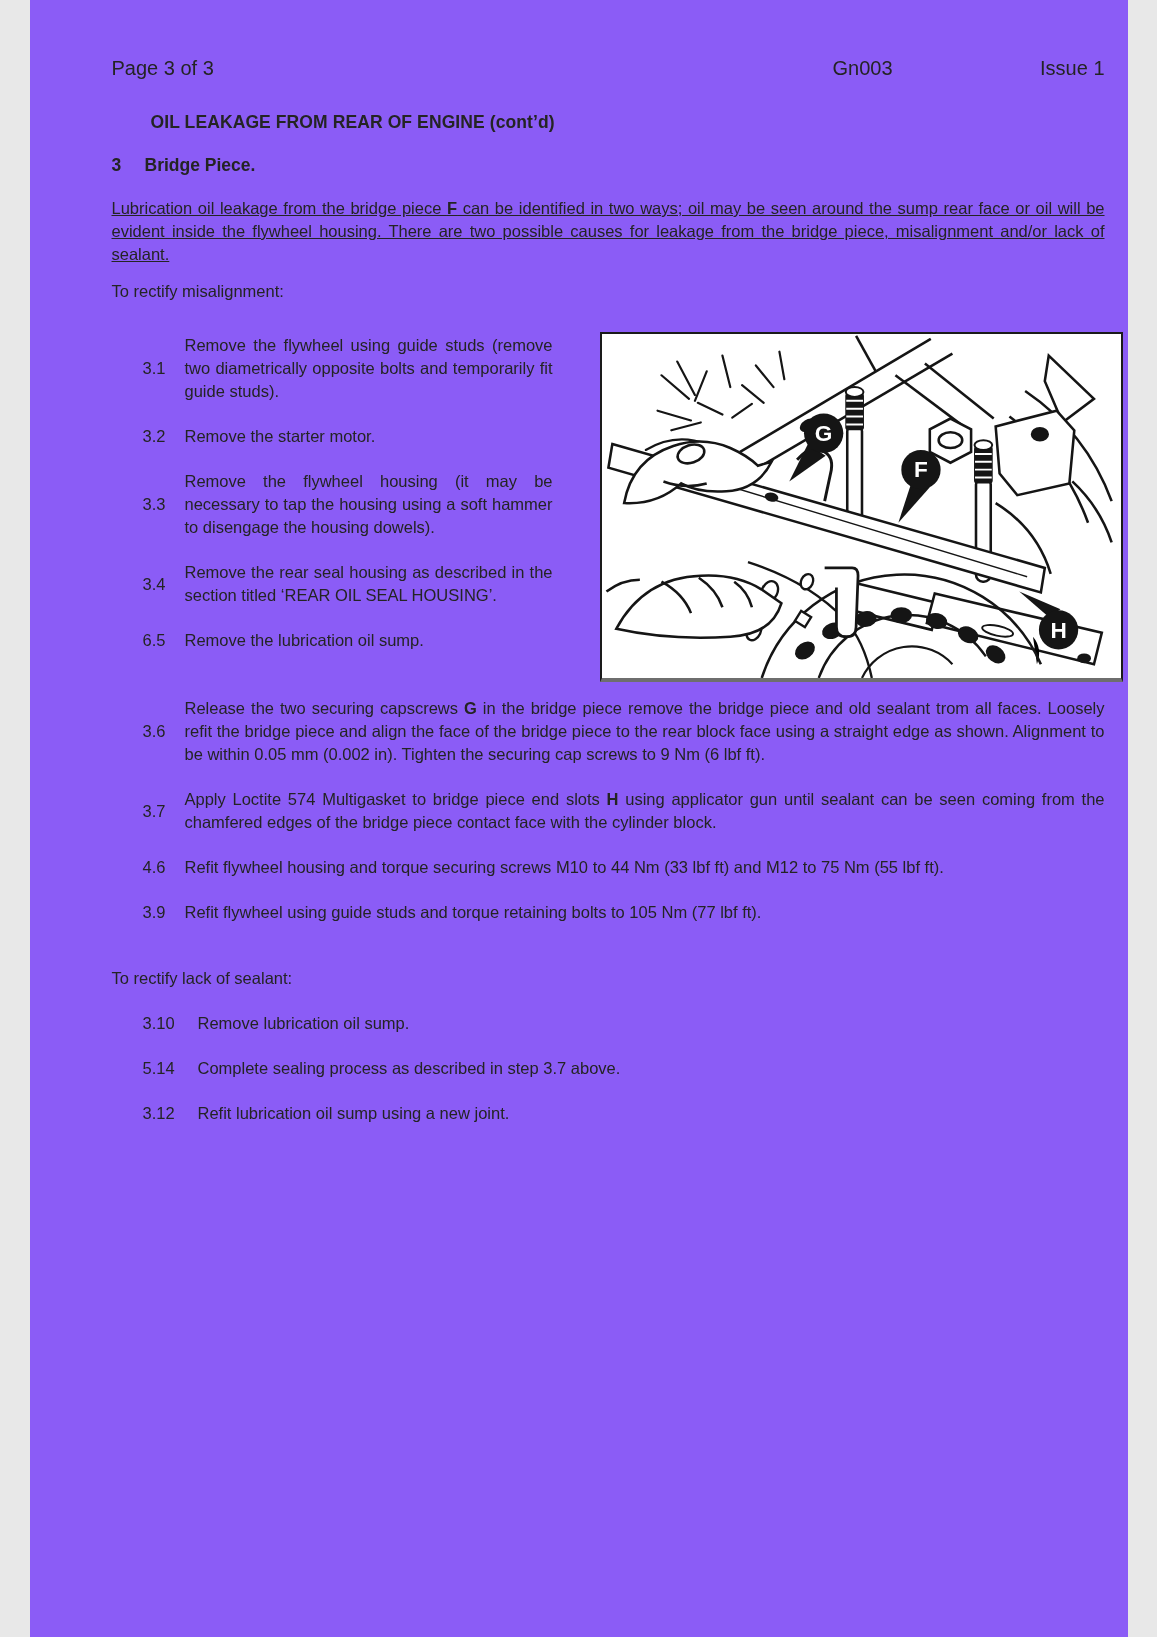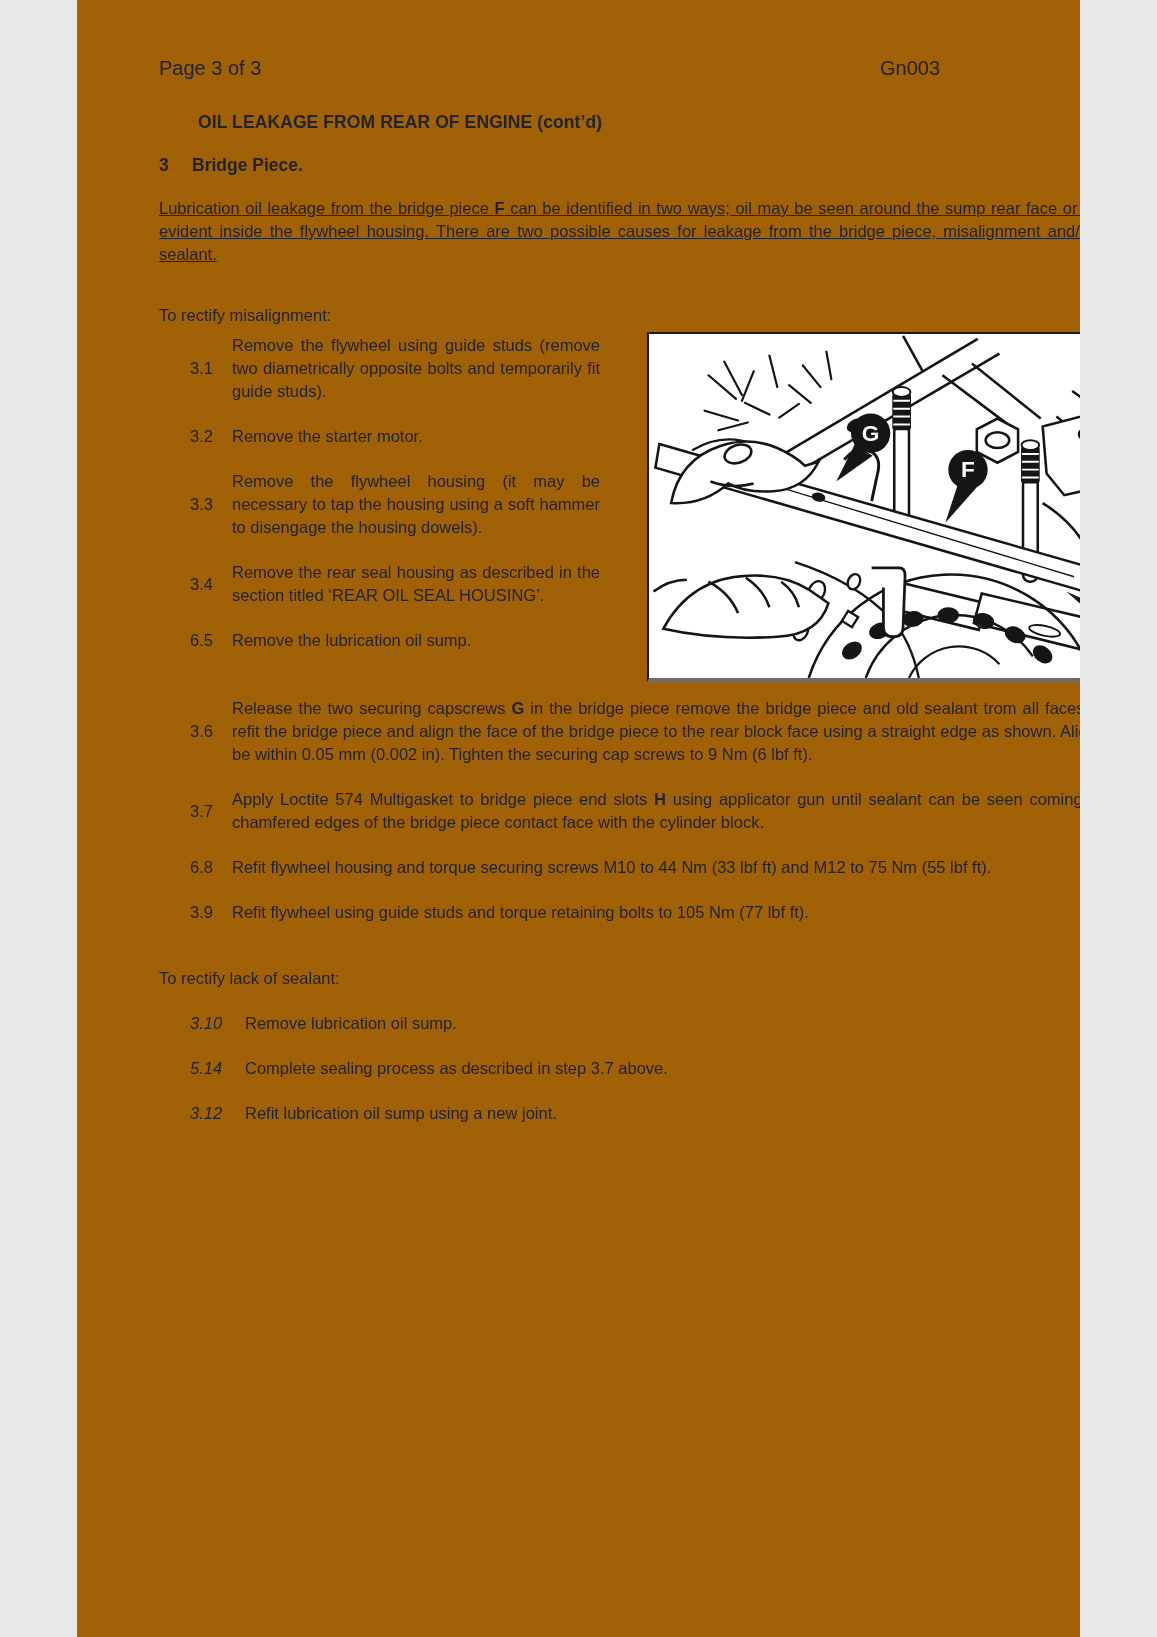--- a/index.html
+++ b/index.html
@@ -1,45 +1,45 @@
 <!DOCTYPE html>
 <html><head>
 <meta charset="utf-8">
 <style>
   html,body{margin:0;padding:0;background:#e8e8e8;}
   .page{
     position:relative;
-    width:1003px;height:1637px;
+    width:1098px;height:1637px;
     margin:0 auto;
-    background:#a16207;
+    background:#8b5cf6;
     font-family:"Liberation Sans", sans-serif;
     color:#242424;
     overflow:hidden;
   }
   .content{position:absolute;left:82px;top:0;width:993px;height:1637px;}
   .hdr{position:absolute;top:56px;left:0;width:100%;font-size:20px;line-height:24px;}
   .hdr .pg{position:absolute;left:0;top:0;}
   .hdr .code{position:absolute;left:721px;top:0;}
   .hdr .issue{position:absolute;right:0;top:0;}
   .doc-title{position:absolute;top:112px;left:0;font-size:17.5px;font-weight:bold;letter-spacing:.1px;margin-left:39px;}
   .section-head{position:absolute;top:155px;left:0;font-size:17.5px;font-weight:bold;}
   .section-head .snum{display:inline-block;width:33px;}
   .para{font-size:16.5px;line-height:23px;text-align:justify;text-decoration:underline;}
   .intro{position:absolute;top:197px;left:0;width:993px;}
   .lead-label{position:absolute;left:0;font-size:16.5px;line-height:23px;}
-  .lbl-1{top:304px;text-align:center;}
+  .lbl-1{top:280px;text-align:center;}
   .lbl-2{top:967px;}
   .steps{position:absolute;left:31px;}
   .steps-narrow{top:334px;width:410px;}
   .steps-full{top:697px;width:962px;}
   .steps-sealant{top:1012px;width:962px;}
   .step{display:flex;margin-bottom:22px;align-items:center;}
   .step:last-child{margin-bottom:0;}
   .step .num{flex:0 0 42px;font-size:16.5px;line-height:23px;}
-  .steps-sealant .step .num{flex:0 0 55px;font-style:italic;}
+  .steps-sealant .step .num{flex:0 0 55px;}
   .step .body{flex:1;font-size:16.5px;line-height:23px;text-align:justify;}
   .figure{
     position:absolute;left:488px;top:332px;width:523px;height:350px;
     border:2px solid #1a1a1a;border-bottom:4px solid #6e6e6e;
     box-sizing:border-box;background:#fff;
   }
   .figure svg{display:block;width:100%;height:100%;}
   b{font-weight:bold;}
 </style>
 </head>
@@ -90,21 +90,21 @@
     <div class="steps steps-full">
       <div class="step">
         <span class="num">3.6</span>
         <span class="body"><span>Release the two securing capscrews </span><b>G</b><span> in the bridge piece remove the bridge piece and old sealant trom all faces. Loosely refit the bridge piece and align the face of the bridge piece to the rear block face using a straight edge as shown. Alignment to be within 0.05 mm (0.002 in). Tighten the securing cap screws to 9 Nm (6 lbf ft).</span></span>
       </div>
       <div class="step">
         <span class="num">3.7</span>
         <span class="body"><span>Apply Loctite 574 Multigasket to bridge piece end slots </span><b>H</b><span> using applicator gun until sealant can be seen coming from the chamfered edges of the bridge piece contact face with the cylinder block.</span></span>
       </div>
       <div class="step">
-        <span class="num">6.8</span>
+        <span class="num">4.6</span>
         <span class="body"><span>Refit flywheel housing and torque securing screws M10 to 44 Nm (33 lbf ft) and M12 to 75 Nm (55 lbf ft).</span></span>
       </div>
       <div class="step">
         <span class="num">3.9</span>
         <span class="body"><span>Refit flywheel using guide studs and torque retaining bolts to 105 Nm (77 lbf ft).</span></span>
       </div>
     </div>
 
     <div class="lead-label lbl-2">To rectify lack of sealant:</div>
 

